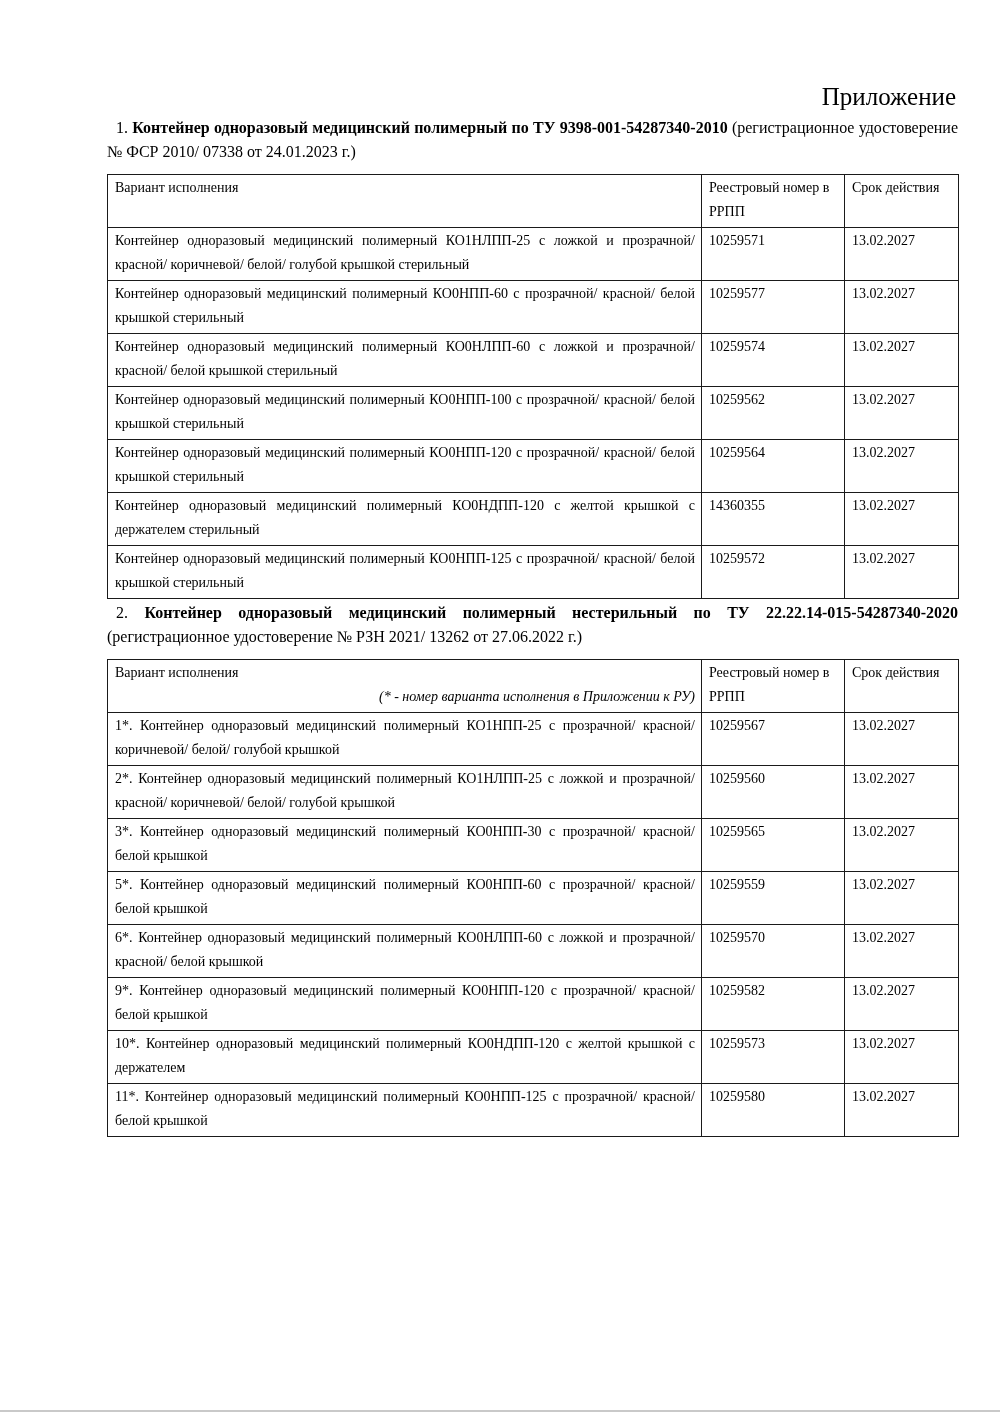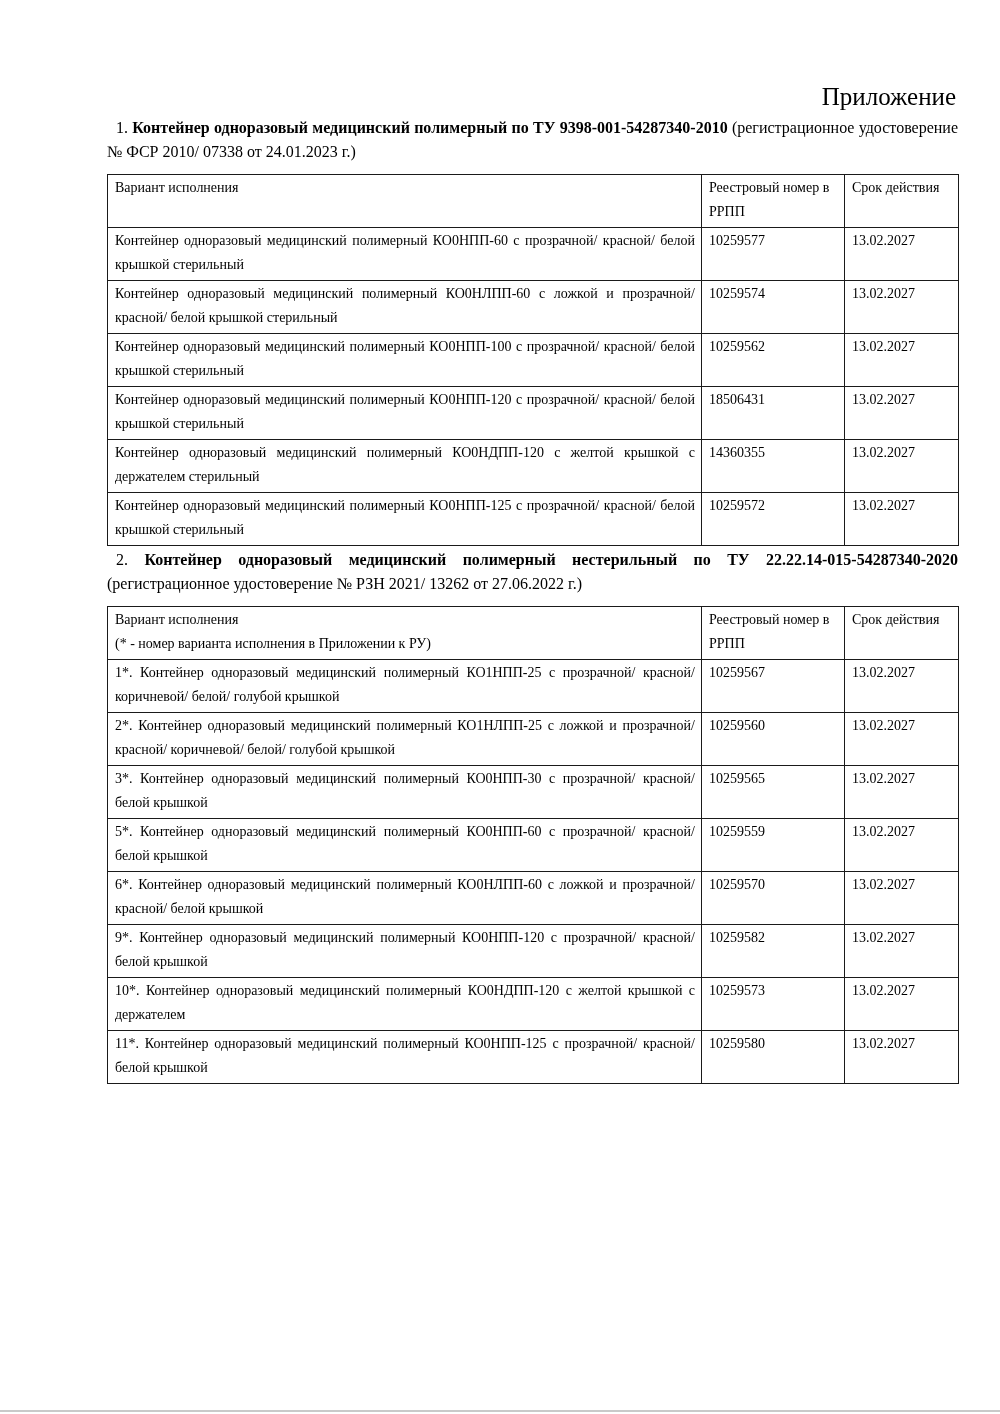--- a/index.html
+++ b/index.html
@@ -51,20 +51,22 @@
   table.reg-table th, table.reg-table td {
     border: 1px solid #1a1a1a;
     vertical-align: top;
     padding: 1px 6px 4px 7px;
     font-weight: normal;
     text-align: left;
   }
   table.reg-table td.cell-variant { text-align: justify; }
   .hdr-note {
     display: block;
+    font-style: italic;
+    text-align: right;
   }
   .scan-bottom-edge {
     position: absolute;
     left: 0; right: 0; bottom: 2px;
     height: 2px;
     background: #c9c9c9;
   }
 </style>
 </head>
 <body>
@@ -87,20 +89,25 @@
       <thead>
         <tr>
           <th>Вариант исполнения</th>
           <th>Реестровый номер в РРПП</th>
           <th>Срок действия</th>
         </tr>
       </thead>
       <tbody>
 
 
+          <tr>
+            <td class="cell-variant">Контейнер одноразовый медицинский полимерный КО1НЛПП-25 с ложкой и прозрачной/ красной/ коричневой/ белой/ голубой крышкой стерильный</td>
+            <td class="cell-number">10259571</td>
+            <td class="cell-date">13.02.2027</td>
+          </tr>
 
 
 
           <tr>
             <td class="cell-variant">Контейнер одноразовый медицинский полимерный КО0НПП-60 с прозрачной/ красной/ белой крышкой стерильный</td>
             <td class="cell-number">10259577</td>
             <td class="cell-date">13.02.2027</td>
           </tr>
 
           <tr>
@@ -110,21 +117,21 @@
           </tr>
 
           <tr>
             <td class="cell-variant">Контейнер одноразовый медицинский полимерный КО0НПП-100 с прозрачной/ красной/ белой крышкой стерильный</td>
             <td class="cell-number">10259562</td>
             <td class="cell-date">13.02.2027</td>
           </tr>
 
           <tr>
             <td class="cell-variant">Контейнер одноразовый медицинский полимерный КО0НПП-120 с прозрачной/ красной/ белой крышкой стерильный</td>
-            <td class="cell-number">18506431</td>
+            <td class="cell-number">10259564</td>
             <td class="cell-date">13.02.2027</td>
           </tr>
 
           <tr>
             <td class="cell-variant">Контейнер одноразовый медицинский полимерный КО0НДПП-120 с желтой крышкой с держателем стерильный</td>
             <td class="cell-number">14360355</td>
             <td class="cell-date">13.02.2027</td>
           </tr>
 
           <tr>

